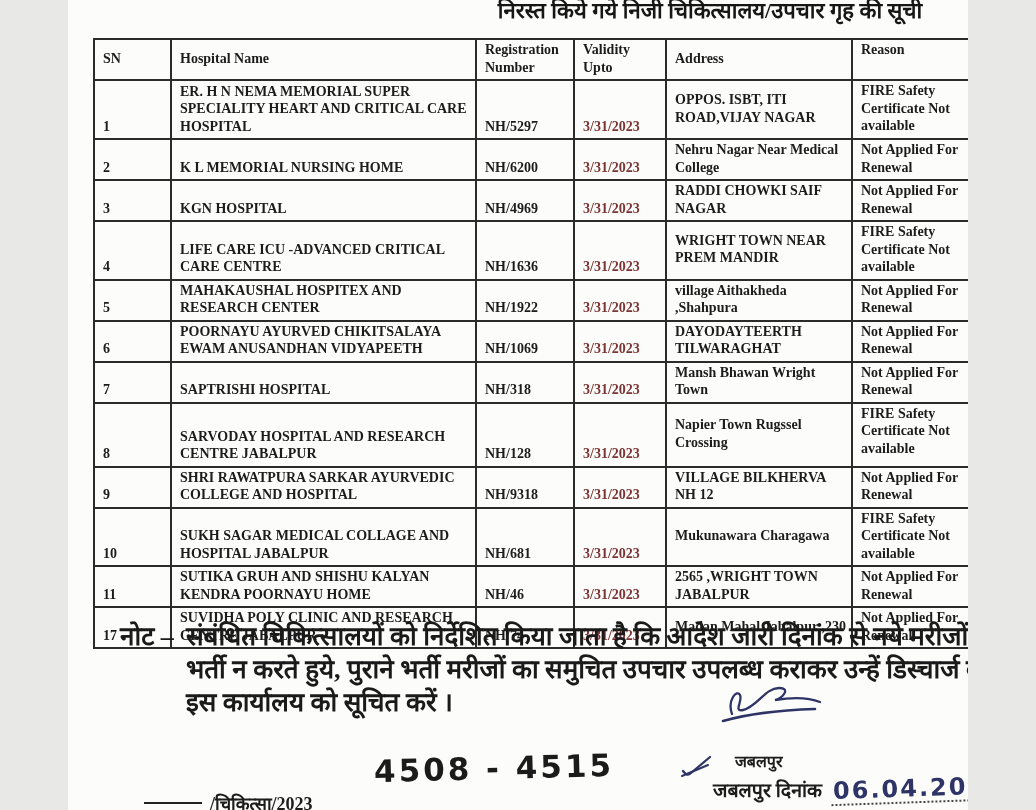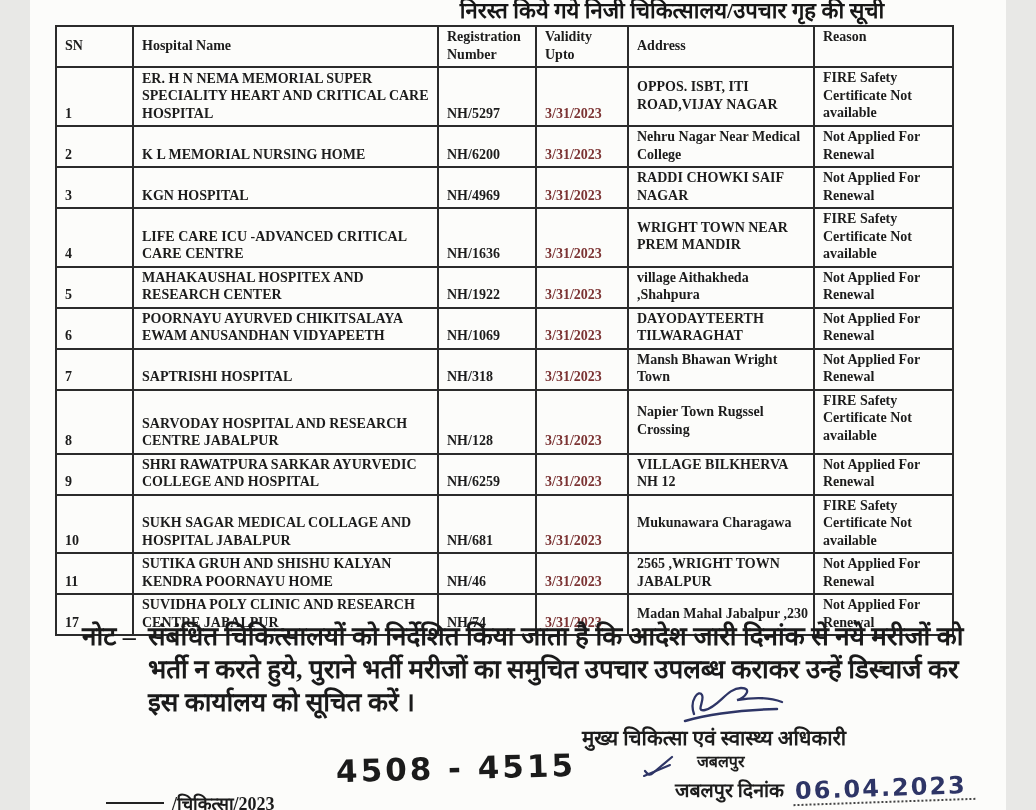--- a/index.html
+++ b/index.html
@@ -1,28 +1,28 @@
 <!DOCTYPE html>
 <html><head>
 <meta charset="utf-8">
 <style>
   html,body{margin:0;padding:0;background:#e8e8e6;}
   .page{
-    position:relative;width:976px;height:810px;margin:0 auto;
+    position:relative;width:900px;height:810px;margin:0 auto;
     background:#fcfcfa;overflow:hidden;
     font-family:"Liberation Serif","DejaVu Serif",serif;color:#1c1c1c;
   }
   
   .doc-title{
     position:absolute;top:-6px;left:352px;width:580px;text-align:center;
     font-size:22px;font-weight:bold;white-space:nowrap;color:#161616;
   }
   
   table.hosp{
-    position:absolute;left:25px;top:25px;width:897px;
+    position:absolute;left:25px;top:38px;width:897px;
     border-collapse:collapse;table-layout:fixed;
   }
   table.hosp th,table.hosp td{
     border:2px solid #2b2b2b;padding:1px 5px 3px 8px;
     font-size:14px;line-height:1.25;overflow:hidden;font-weight:bold;
   }
   table.hosp thead tr{height:33px}
   th{vertical-align:middle;text-align:left;font-size:14.5px}
   th.h-reason,th.h-reg,th.h-val{vertical-align:top;padding-top:3px}
   td.c-sn{vertical-align:bottom;font-size:15px;padding-left:11px;padding-bottom:4px}
@@ -159,21 +159,21 @@
       <td class="c-sn">8</td>
       <td class="c-name">SARVODAY HOSPITAL AND RESEARCH CENTRE JABALPUR</td>
       <td class="c-reg">NH/128</td>
       <td class="c-validity">3/31/2023</td>
       <td class="c-address">Napier Town Rugssel Crossing</td>
       <td class="c-reason">FIRE Safety Certificate Not available</td>
     </tr>
         <tr>
       <td class="c-sn">9</td>
       <td class="c-name">SHRI RAWATPURA SARKAR AYURVEDIC COLLEGE AND HOSPITAL</td>
-      <td class="c-reg">NH/6259</td>
+      <td class="c-reg">NH/9318</td>
       <td class="c-validity">3/31/2023</td>
       <td class="c-address">VILLAGE BILKHERVA NH 12</td>
       <td class="c-reason">Not Applied For Renewal</td>
     </tr>
         <tr>
       <td class="c-sn">10</td>
       <td class="c-name">SUKH SAGAR MEDICAL COLLAGE AND HOSPITAL JABALPUR</td>
       <td class="c-reg">NH/681</td>
       <td class="c-validity">3/31/2023</td>
       <td class="c-address">Mukunawara Charagawa</td>
@@ -201,21 +201,20 @@
   <div class="note">
     <span class="note-label">नोट –</span>
     <span class="note-text">संबंधित चिकित्सालयों को निर्देशित किया जाता है कि आदेश जारी दिनांक से नये मरीजों को भर्ती न करते हुये, पुराने भर्ती मरीजों का समुचित उपचार उपलब्ध कराकर उन्हें डिस्चार्ज कर इस कार्यालय को सूचित करें ।</span>
   </div>
 
   <svg class="sig-svg" width="122" height="44" viewBox="0 0 122 44">
     <path d="M16 33 C 11 19, 21 8, 24 14 C 27 20, 17 31, 27 29 C 41 26, 49 7, 63 7 C 75 7, 67 17, 59 19 C 71 17, 89 15, 104 21" fill="none" stroke="#2e3566" stroke-width="2.3" stroke-linecap="round"></path>
     <path d="M7 40 C 32 33, 64 29, 99 28" fill="none" stroke="#2e3566" stroke-width="2.5" stroke-linecap="round"></path>
   </svg>
 
-  <div class="sig-designation">मुख्य चिकित्सा एवं स्वास्थ्य अधिकारी</div>
 
   <svg class="sig-initials" width="36" height="26" viewBox="0 0 36 26">
     <path d="M4 18 C 7 22, 9 23, 12 20 L 31 4" fill="none" stroke="#2e3566" stroke-width="2.2" stroke-linecap="round"></path>
     <path d="M3 23 L 29 12" fill="none" stroke="#2e3566" stroke-width="2" stroke-linecap="round"></path>
   </svg>
 
   <div class="sig-place">जबलपुर</div>
 
   <div class="sig-date-row">
     <span>जबलपुर दिनांक</span>

